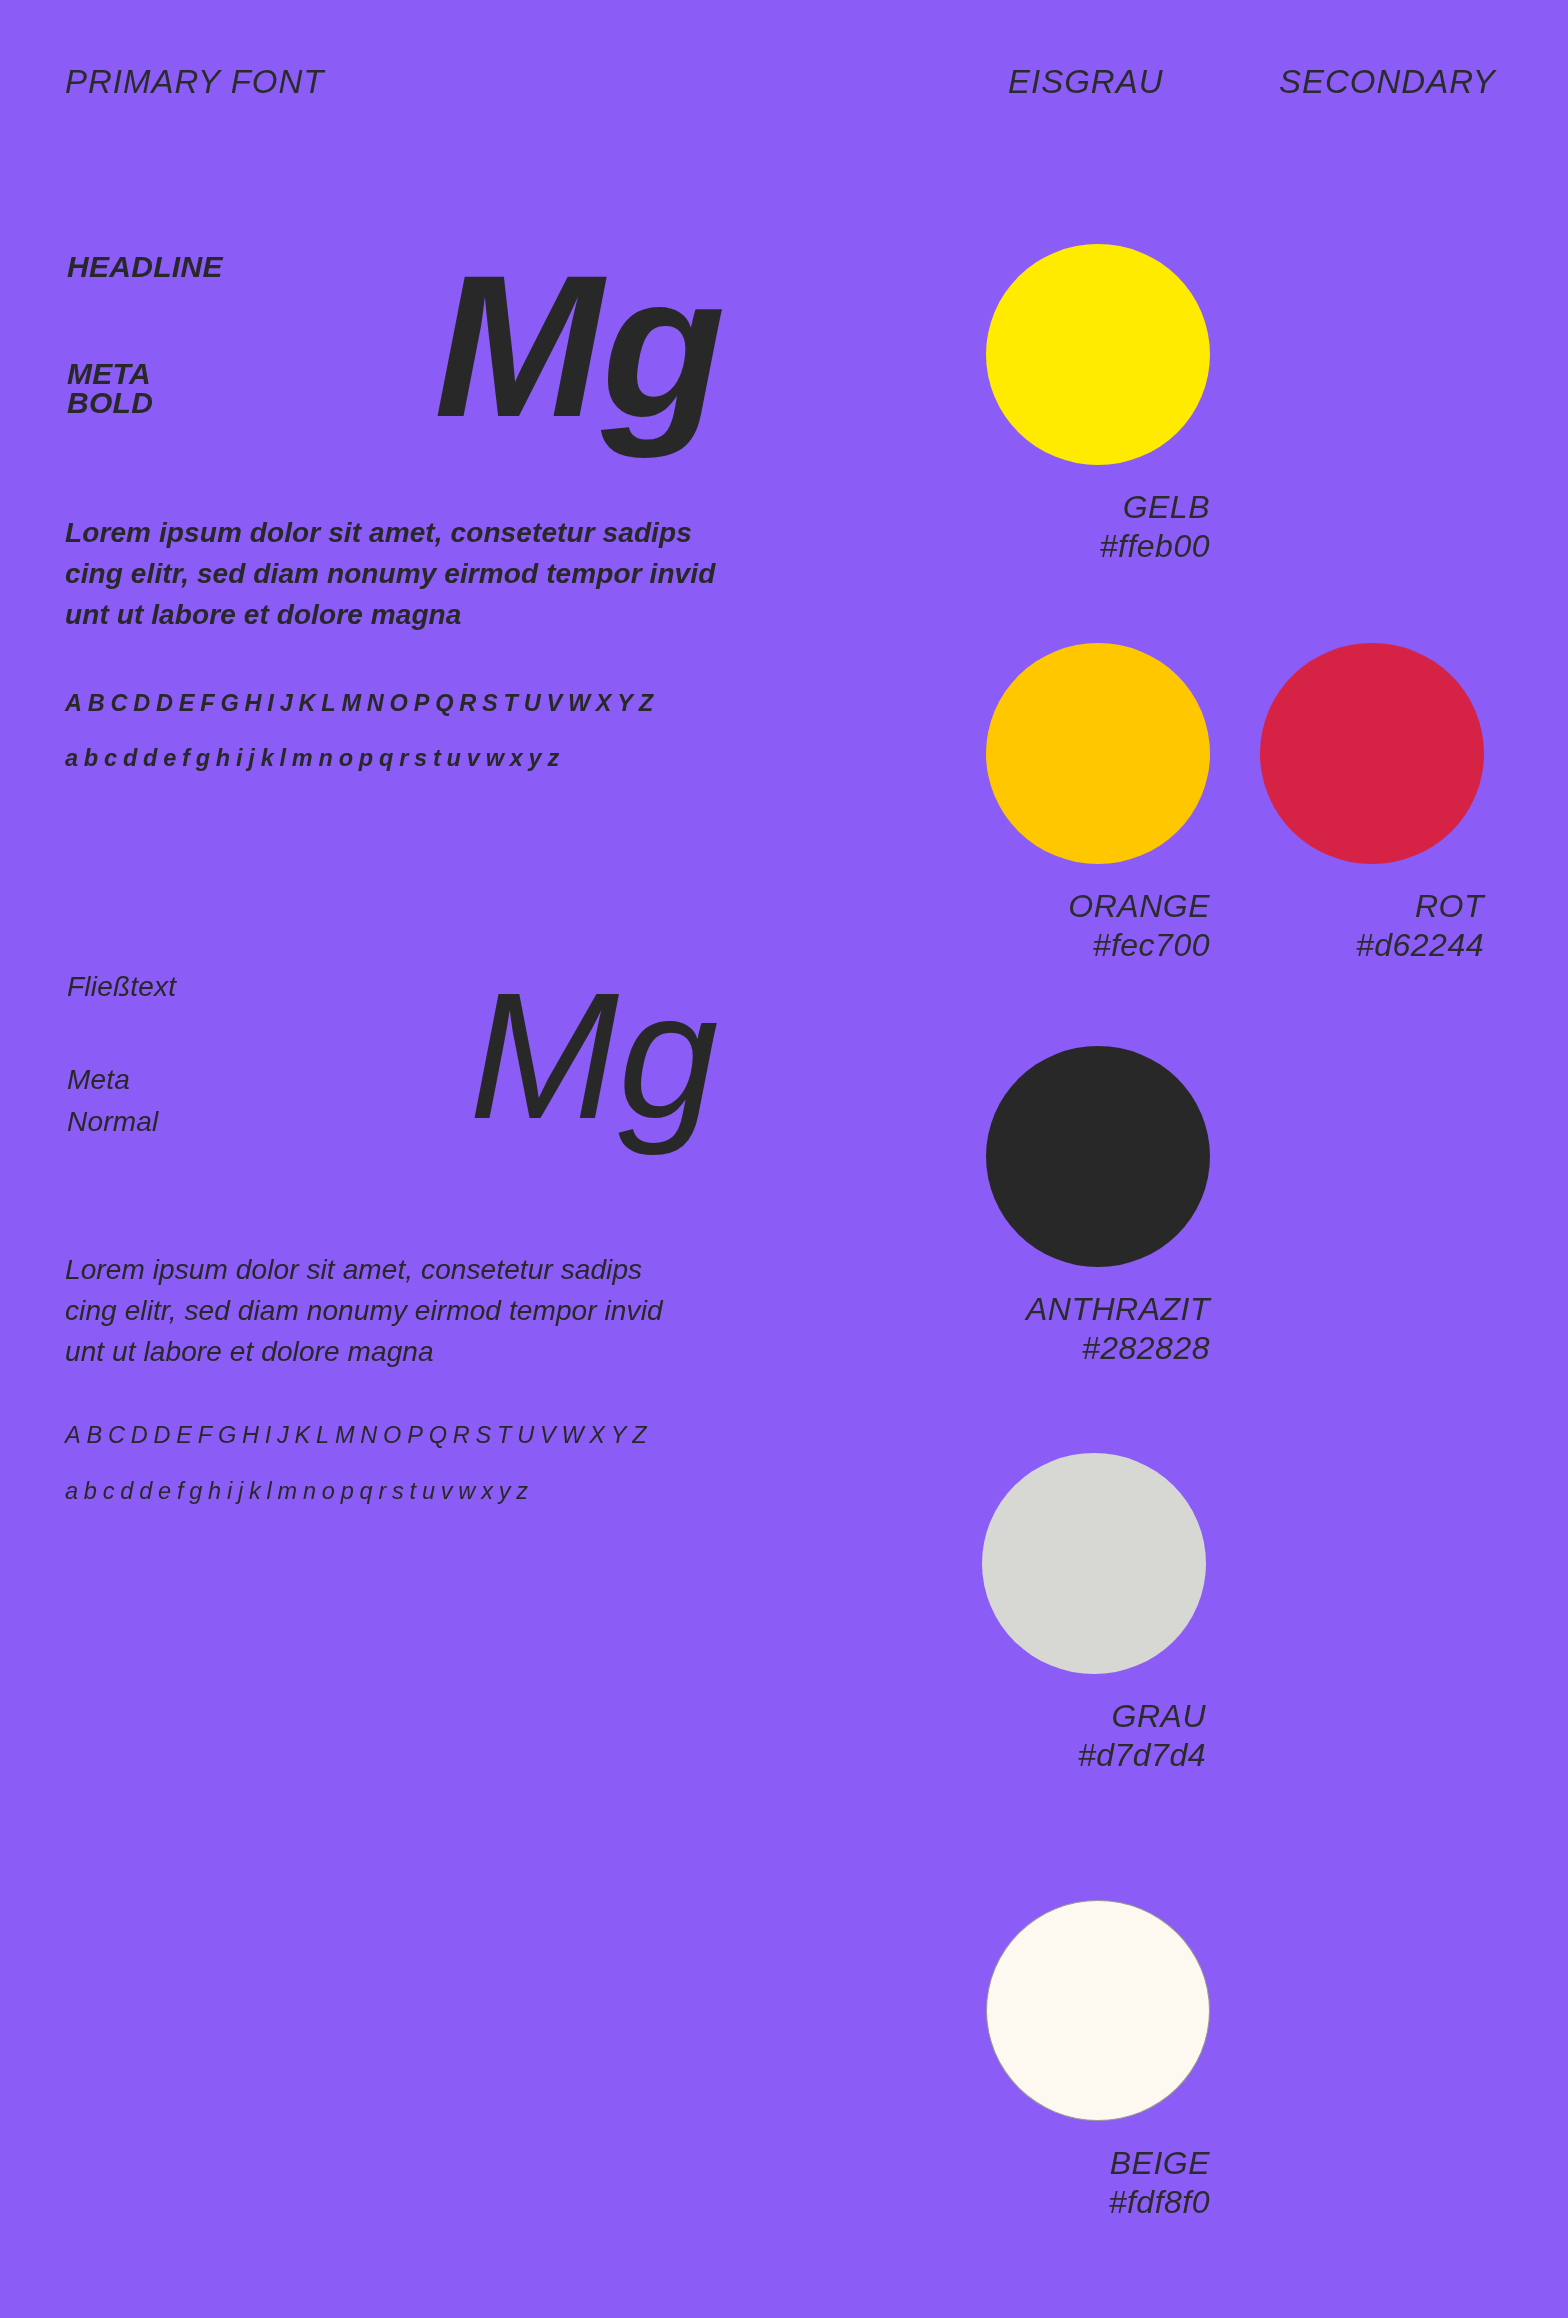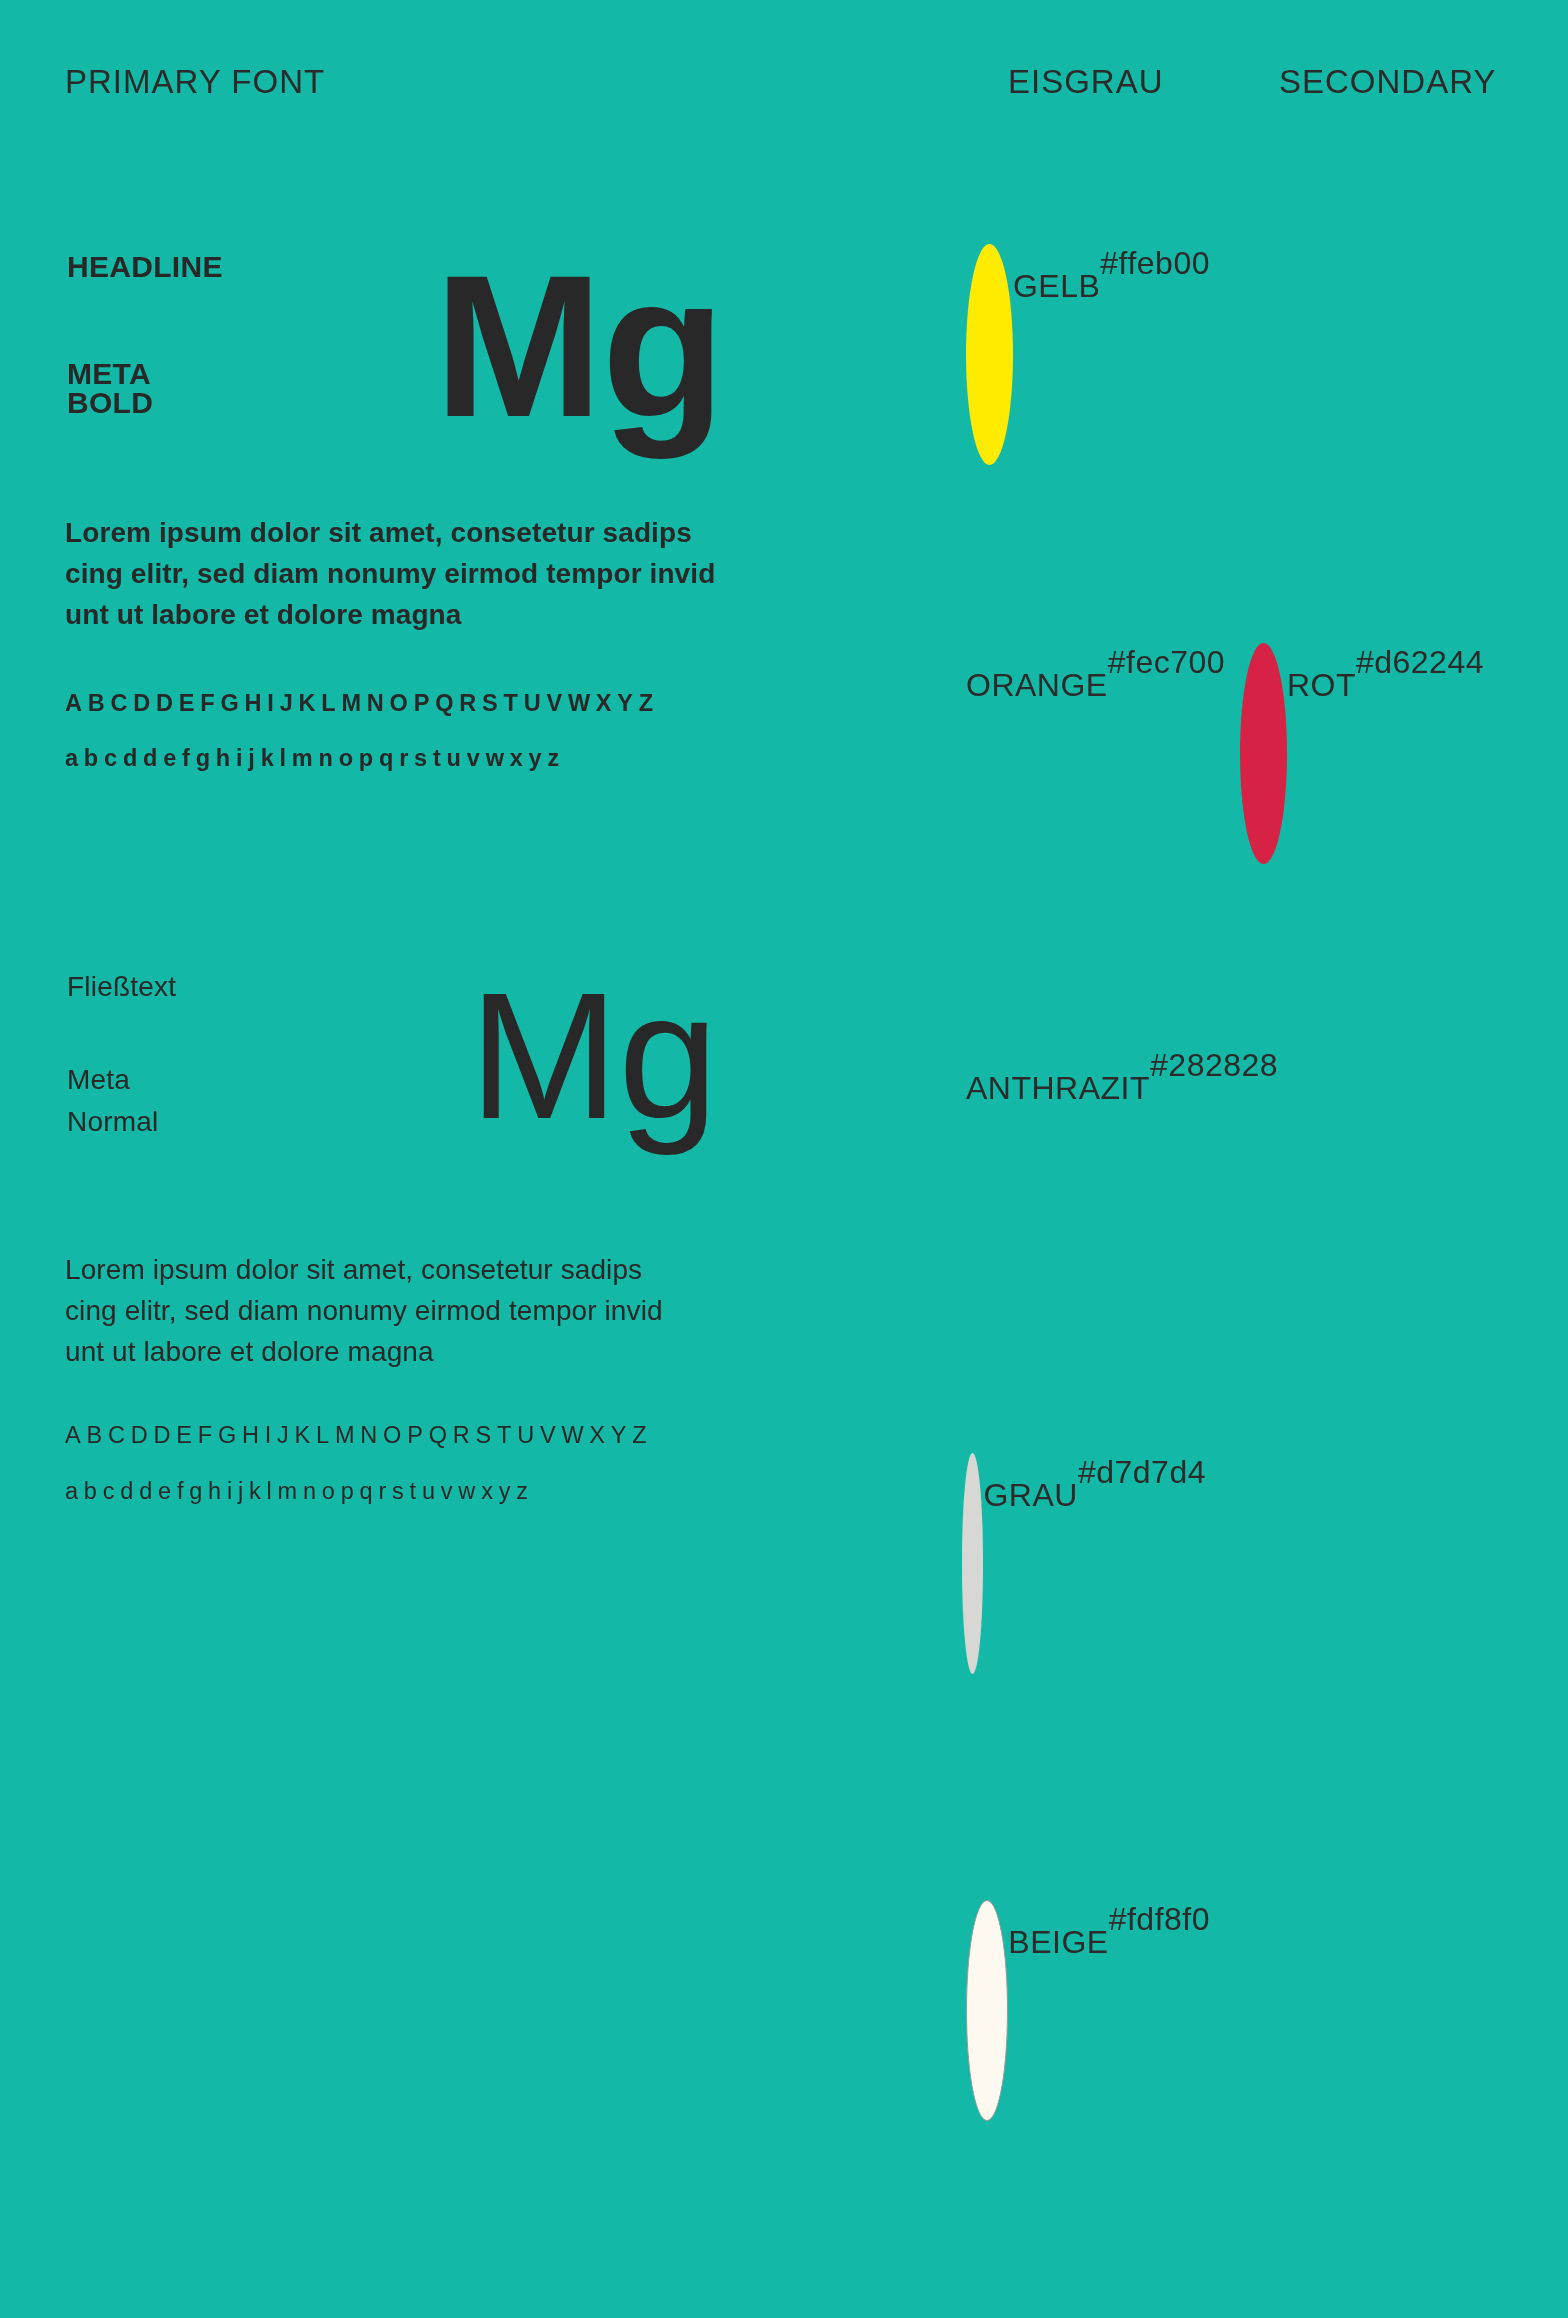--- a/index.html
+++ b/index.html
@@ -12,21 +12,22 @@
     height: 2319px;
     position: relative;
     font-family: "Liberation Sans", sans-serif;
     color: #282828;
     overflow: hidden;
   }
 
   .page {
     position: absolute;
     inset: 0;
-    background: #14b8a6;
+    background: #8b5cf6;
+    font-style: italic;
   }
 
   
   .hdr {
     position: absolute;
     font-family: "Liberation Sans", sans-serif;
     font-weight: 400;
     font-size: 33px;
     letter-spacing: 1px;
     color: #2b2b2b;
@@ -133,22 +134,22 @@
 
   #alpha-bold-upper   { left: 65px; top: 690px;  font-weight: 700; }
   #alpha-bold-lower   { left: 65px; top: 745px;  font-weight: 700; }
   #alpha-norm-upper   { left: 65px; top: 1422px; font-weight: 400; }
   #alpha-norm-lower   { left: 65px; top: 1478px; font-weight: 400; }
 
   
   .swatch {
     position: absolute;
     display: flex;
-    flex-direction: row;
-    align-items: flex-start;
+    flex-direction: column;
+    align-items: flex-end;
     width: 244px;
   }
   .dot {
     width: 224px;
     height: 221px;
     border-radius: 50%;
     box-sizing: border-box;
   }
   .dot.outlined { border: 0.8px solid #9a9a94; }
   .sw-name,

